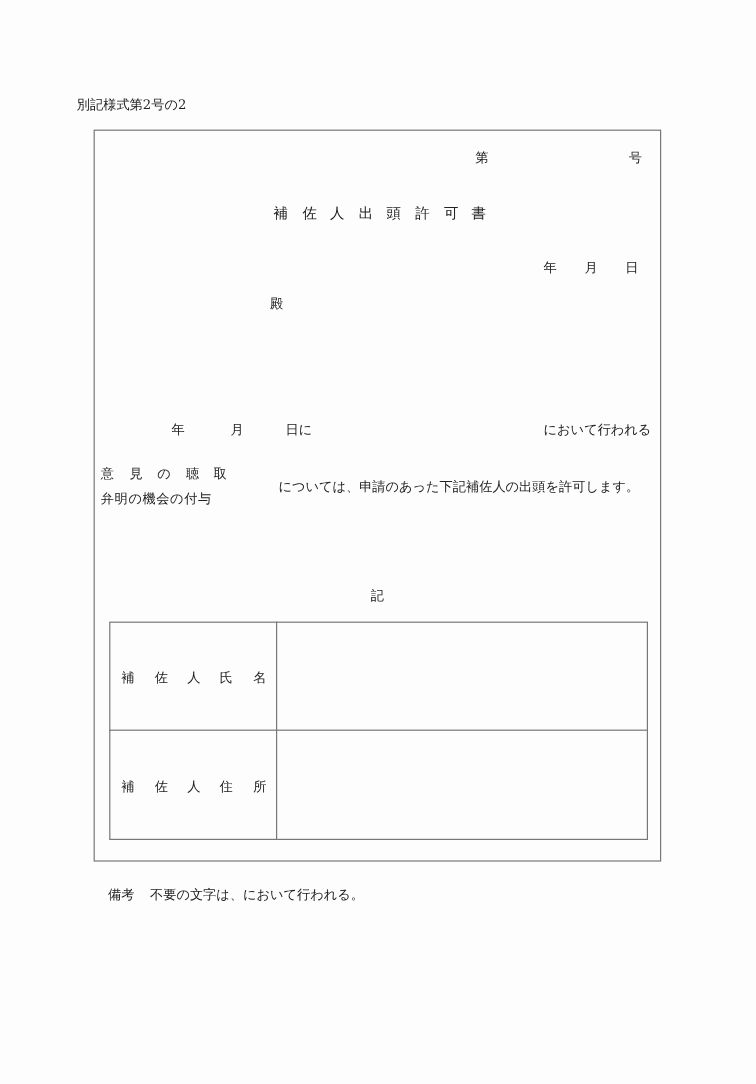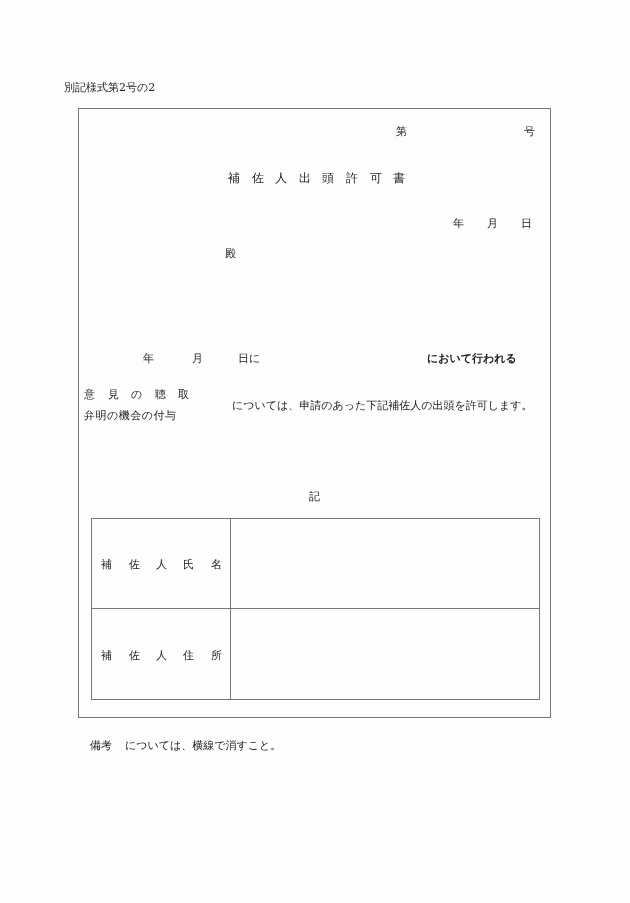--- a/index.html
+++ b/index.html
@@ -36,21 +36,21 @@
 
 <span class="abs t11" style="left:453px;top:216px;">年</span>
 <span class="abs t11" style="left:487px;top:216px;">月</span>
 <span class="abs t11" style="left:521px;top:216px;">日</span>
 
 <span class="abs t11" style="left:225px;top:246px;">殿</span>
 
 <span class="abs t11" style="left:143px;top:351px;">年</span>
 <span class="abs t11" style="left:192px;top:351px;">月</span>
 <span class="abs t11" style="left:238px;top:351px;font-family:Liberation Mono, monospace;">日に</span>
-<span class="abs t11" style="left:427px;top:351px;font-weight:bold;">において行われる</span>
+<span class="abs t11" style="left:453px;top:351px;">において行われる</span>
 
 <div>
   <span class="abs t11" style="left:84px;top:387px;">意</span>
   <span class="abs t11" style="left:108px;top:387px;">見</span>
   <span class="abs t11" style="left:131px;top:387px;">の</span>
   <span class="abs t11" style="left:155px;top:387px;">聴</span>
   <span class="abs t11" style="left:178px;top:387px;">取</span>
 </div>
 <span class="abs t11" style="left:84px;top:408px;letter-spacing:0.5px;font-family:Liberation Serif, serif;">弁明の機会の付与</span>
 <span class="abs t11" style="left:200px;top:398px;margin-left:32px;">については、申請のあった下記補佐人の出頭を許可します。</span>
@@ -73,13 +73,13 @@
 <div>
   <span class="abs t11" style="left:101px;top:648px;">補</span>
   <span class="abs t11" style="left:129px;top:648px;">佐</span>
   <span class="abs t11" style="left:156px;top:648px;">人</span>
   <span class="abs t11" style="left:183px;top:648px;">住</span>
   <span class="abs t11" style="left:211px;top:648px;">所</span>
 </div>
 <div class="abs" style="left:232px;top:609px;width:306px;height:89px;"></div>
 
 <span class="abs t11" style="left:90px;top:738px;">備考</span>
-<span class="abs t11" style="left:125px;top:738px;">については、横線で消すこと。</span>
+<span class="abs t11" style="left:125px;top:738px;">不要の文字は、において行われる。</span>
 
 </body></html>

